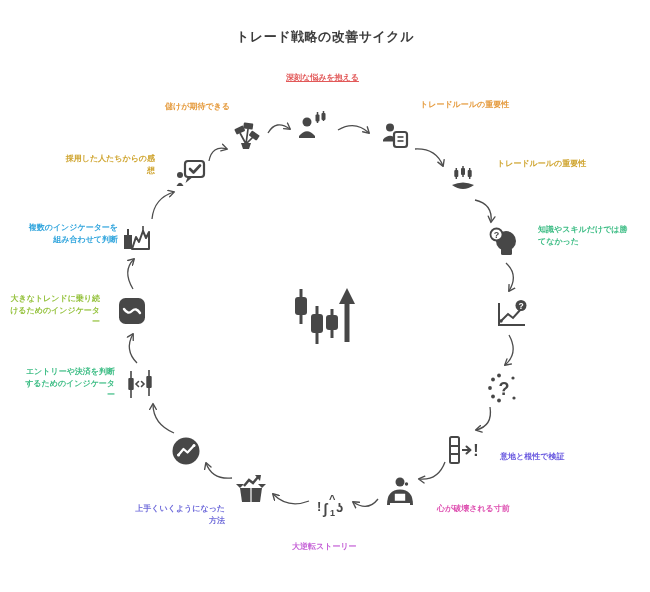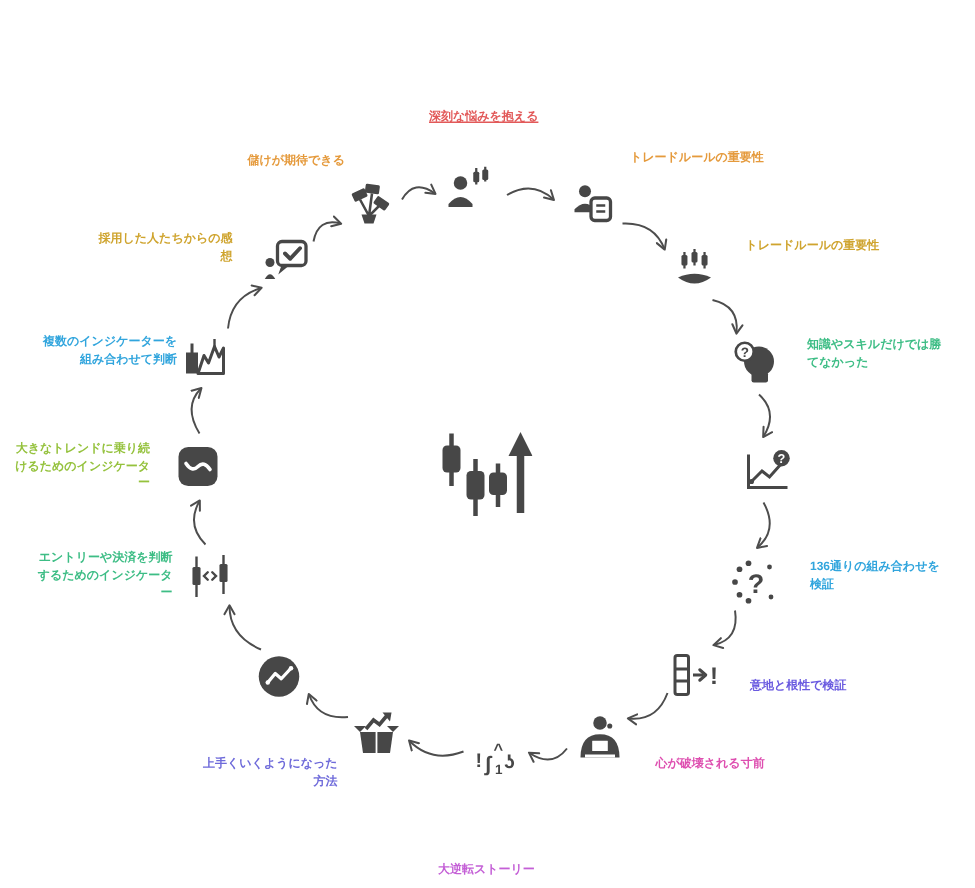--- a/index.html
+++ b/index.html
@@ -14,20 +14,21 @@
   .nowrap{white-space:nowrap;}
   .ar{text-align:right;}
   .al{text-align:left;}
   svg text{font-family:"Liberation Sans",sans-serif;font-weight:bold;}
 </style>
 </head>
 <body>
 
 <div class="canvas">
 
+  <div class="title">トレード戦略の改善サイクル</div>
 
   <svg class="arrows" width="650" height="592">
     <defs>
       <marker id="ah" viewBox="0 0 10 10" refX="7.5" refY="5" markerWidth="6.5" markerHeight="6.5" orient="auto">
         <path d="M1,1 L8,5 L1,9" fill="none" stroke="#4d4d4d" stroke-width="1.6" stroke-linecap="round" stroke-linejoin="round"></path>
       </marker>
     </defs>
     <g fill="none" stroke="#4d4d4d" stroke-width="1.3" marker-end="url(#ah)">
       <path d="M268,133 Q276,119 290,129"></path>
       <path d="M338,130 Q355,120 369,133"></path>
@@ -122,21 +123,20 @@
       <text x="18" y="23" font-size="18" text-anchor="middle" fill="currentColor">?</text>
       <circle cx="4" cy="16" r="1.9" fill="currentColor"></circle>
       <circle cx="7" cy="7.5" r="1.9" fill="currentColor"></circle>
       <circle cx="7" cy="24.5" r="1.9" fill="currentColor"></circle>
       <circle cx="13" cy="3.5" r="1.9" fill="currentColor"></circle>
       <circle cx="13" cy="28.5" r="1.9" fill="currentColor"></circle>
       <circle cx="27" cy="6" r="1.6" fill="currentColor"></circle>
       <circle cx="28" cy="26" r="1.6" fill="currentColor"></circle>
     </svg>
   </div>
-  <div class="label al" style="left: 540px; top: 372px; width: 92px; color: rgb(49, 165, 221);">136通りの組み合わせを検証</div>
 
   <div class="node-icon" style="left:445px;top:435px;">
     <svg width="37" height="30" viewBox="0 0 37 30">
       <rect x="5" y="2" width="9" height="26" rx="1.5" fill="#fff" stroke="currentColor" stroke-width="2"></rect>
       <line x1="5" y1="11" x2="14" y2="11" stroke="currentColor" stroke-width="2"></line>
       <line x1="5" y1="19" x2="14" y2="19" stroke="currentColor" stroke-width="2"></line>
       <line x1="17" y1="15" x2="24" y2="15" stroke="currentColor" stroke-width="2"></line>
       <path d="M21.5,11.5 L25.5,15 L21.5,18.5" fill="none" stroke="currentColor" stroke-width="2" stroke-linecap="round" stroke-linejoin="round"></path>
       <text x="31" y="21" font-size="16" text-anchor="middle" fill="currentColor">!</text>
     </svg>
@@ -156,21 +156,21 @@
 
   <div class="node-icon" style="left:314px;top:490px;">
     <svg width="32" height="32" viewBox="0 0 32 32">
       <text x="3" y="21" font-size="13" fill="currentColor">!</text>
       <text x="9" y="24" font-size="14" fill="currentColor">ʃ</text>
       <text x="15" y="13" font-size="11" fill="currentColor">^</text>
       <text x="16" y="26" font-size="9" fill="currentColor">1</text>
       <text x="22" y="22" font-size="13" fill="currentColor">ʖ</text>
     </svg>
   </div>
-  <div class="label nowrap" style="left: 292px; top: 541px; color: rgb(196, 95, 214); margin-top: 33px;">大逆転ストーリー</div>
+  <div class="label nowrap" style="left: 292px; top: 541px; color: rgb(196, 95, 214);">大逆転ストーリー</div>
 
   <div class="node-icon" style="left:235px;top:473px;">
     <svg width="32" height="31" viewBox="0 0 32 31">
       <path d="M9,13 L14,7 L18,10 L23,4" fill="none" stroke="currentColor" stroke-width="2.4"></path>
       <path d="M20,2 L26,2 L25,8 Z" fill="currentColor"></path>
       <path d="M5,15 L27,15 L25,29 L7,29 Z" fill="currentColor"></path>
       <path d="M5,15 L1,11 L9,11 Z" fill="currentColor"></path>
       <path d="M27,15 L31,11 L23,11 Z" fill="currentColor"></path>
       <line x1="16" y1="15" x2="16" y2="29" stroke="#fff" stroke-width="1.2"></line>
     </svg>

